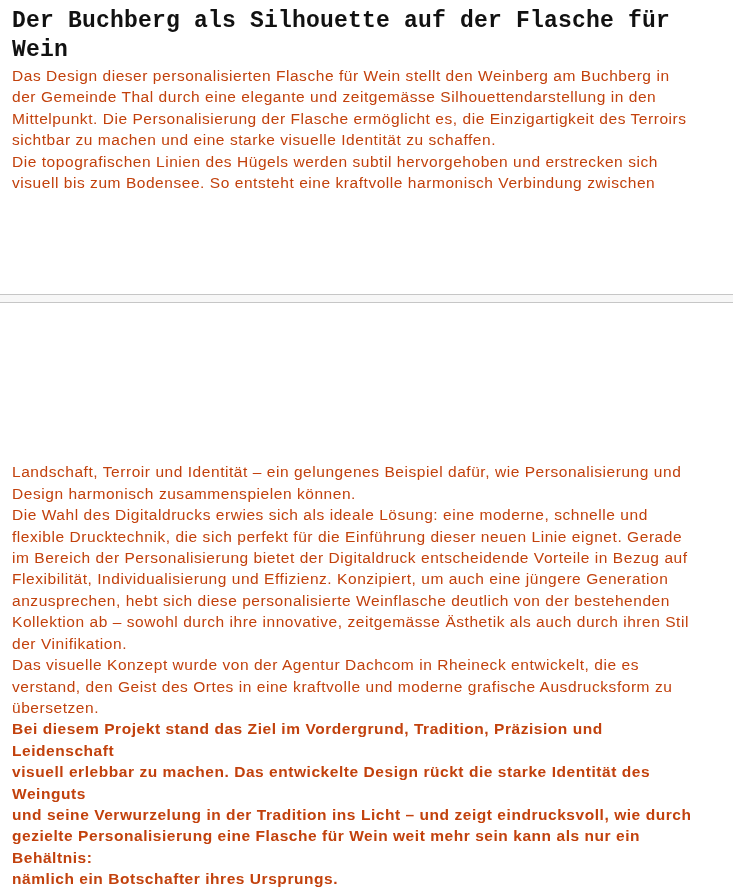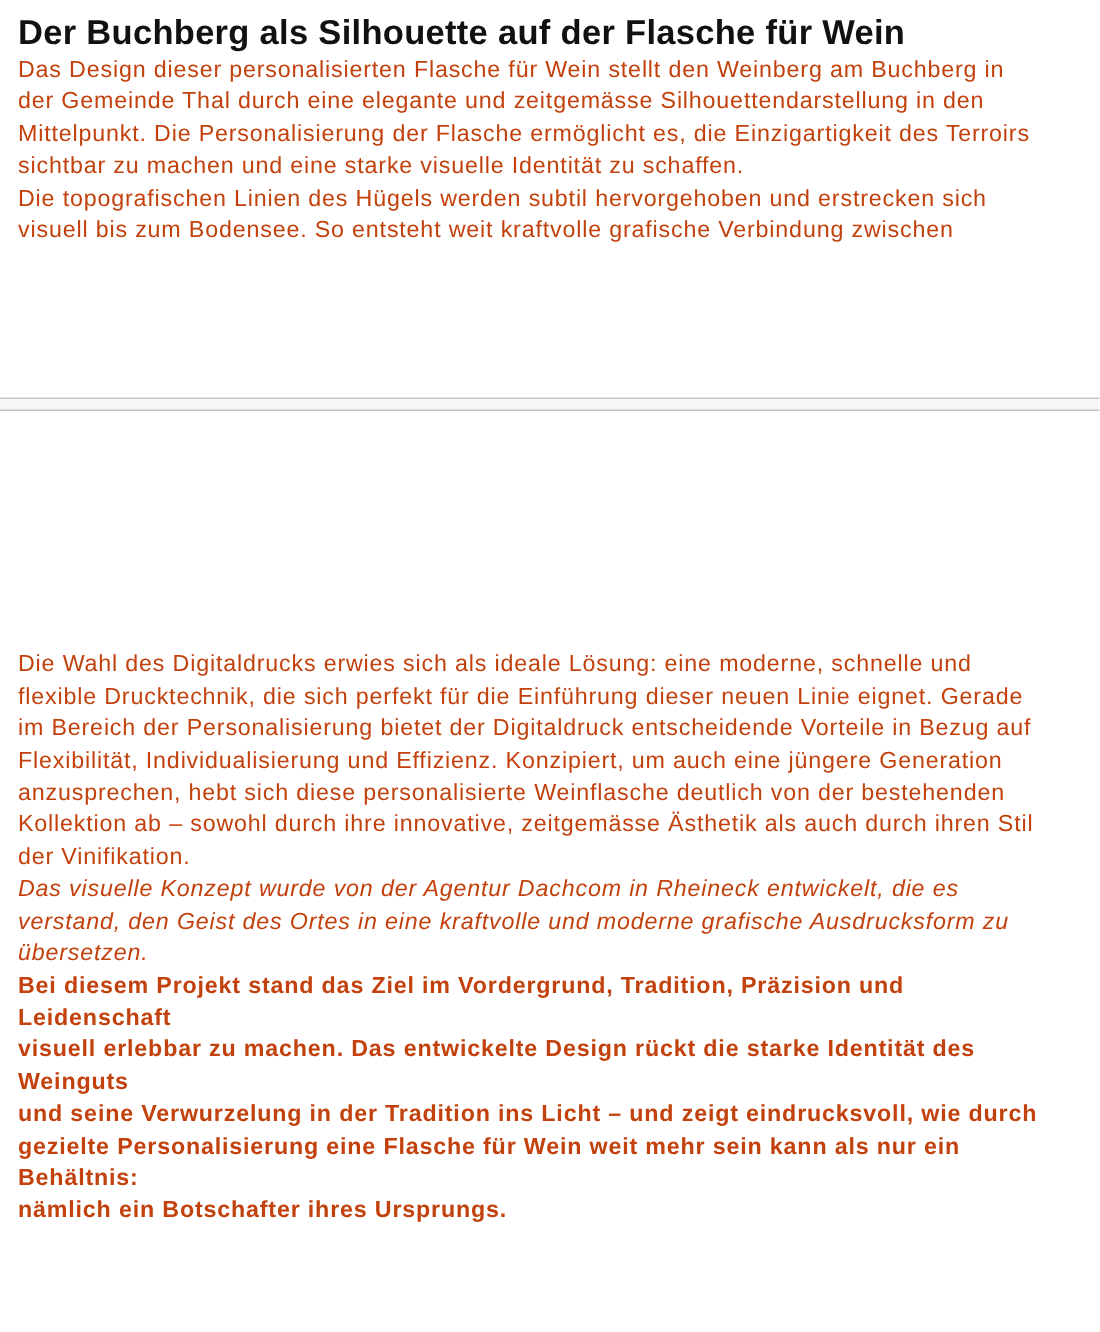--- a/index.html
+++ b/index.html
@@ -26,34 +26,35 @@
     width: 733px;
   }
   h1.page-title {
     margin: 7px 0 0 0;
     font-size: 23px;
     line-height: 29px;
     font-weight: bold;
     color: #111111;
     letter-spacing: 0.2px;
     white-space: pre-line;
+    font-family: Liberation Mono, monospace;
   }
   p.para {
     margin: 0;
     font-size: 15.5px;
     line-height: 21.4px;
     letter-spacing: 0.55px;
     color: #c2410c;
     white-space: pre-line; 
   }
   .para-1 { margin-top: 20px; }
   .para-2 { margin-top: 17px; }
   .para-3 { margin-top: 0; }
   .para-4 { margin-top: 30px; }
-  .para-5 { margin-top: 13px; font-style: italic; }
+  .para-5 { margin-top: 13px; }
   .para-6 { margin-top: 18px; font-weight: bold; }
   .spacer-above-divider { height: 101px; }
   .spacer-below-divider { height: 158px; }
   .content-divider {
     width: 733px;
     height: 7px;
     background: #f7f7f7;
     border-top: 1px solid #c6c6c6;
     border-bottom: 1px solid #c6c6c6;
   }
@@ -65,31 +66,33 @@
   <div class="content">
 
     <h1 class="page-title">Der Buchberg als Silhouette auf der Flasche für Wein</h1>
 
     <p class="para para-1">Das Design dieser personalisierten Flasche für Wein stellt den Weinberg am Buchberg in
 der Gemeinde Thal durch eine elegante und zeitgemässe Silhouettendarstellung in den
 Mittelpunkt. Die Personalisierung der Flasche ermöglicht es, die Einzigartigkeit des Terroirs
 sichtbar zu machen und eine starke visuelle Identität zu schaffen.</p>
 
     <p class="para para-2">Die topografischen Linien des Hügels werden subtil hervorgehoben und erstrecken sich
-visuell bis zum Bodensee. So entsteht weit kraftvolle grafische Verbindung zwischen</p>
+visuell bis zum Bodensee. So entsteht eine kraftvolle harmonisch Verbindung zwischen</p>
   </div>
 
   <div class="spacer-above-divider"></div>
 
   <div class="content-divider"></div>
 
   <div class="spacer-below-divider"></div>
 
   <div class="content">
 
+    <p class="para para-3">Landschaft, Terroir und Identität – ein gelungenes Beispiel dafür, wie Personalisierung und
+Design harmonisch zusammenspielen können.</p>
 
     <p class="para para-4">Die Wahl des Digitaldrucks erwies sich als ideale Lösung: eine moderne, schnelle und
 flexible Drucktechnik, die sich perfekt für die Einführung dieser neuen Linie eignet. Gerade
 im Bereich der Personalisierung bietet der Digitaldruck entscheidende Vorteile in Bezug auf
 Flexibilität, Individualisierung und Effizienz. Konzipiert, um auch eine jüngere Generation
 anzusprechen, hebt sich diese personalisierte Weinflasche deutlich von der bestehenden
 Kollektion ab – sowohl durch ihre innovative, zeitgemässe Ästhetik als auch durch ihren Stil
 der Vinifikation.</p>
 
     <p class="para para-5">Das visuelle Konzept wurde von der Agentur Dachcom in Rheineck entwickelt, die es

